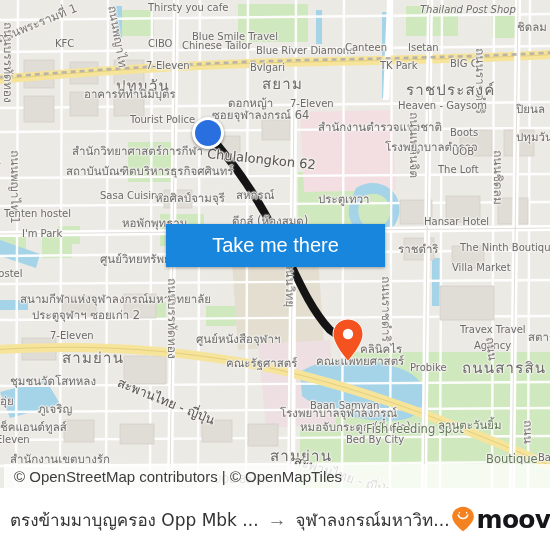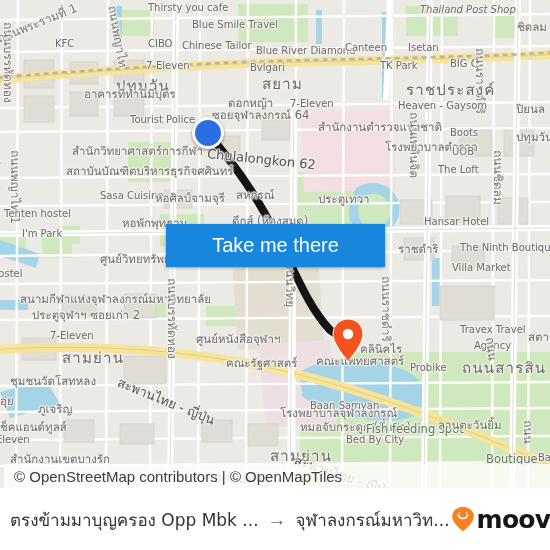--- a/index.html
+++ b/index.html
@@ -226,21 +226,21 @@
 
     <div id="label-layer">
         <div class="lbl road" style="left: -6px; top: 30px; transform: rotate(-22deg); transform-origin: left top;">ถนนพระรามที่ 1</div>
         <div class="lbl road" style="left: 18px; top: 22px; transform: rotate(90deg); transform-origin: left top;">ถนนบรรทัดทอง</div>
         <div class="lbl road" style="left: 4px; top: 82px; transform: rotate(90deg); transform-origin: left top;">ซอยจุฬาลงกรณ์ 5</div>
         <div class="lbl road" style="left: 25px; top: 150px; transform: rotate(90deg); transform-origin: left top;">ถนนพญาไท 1</div>
         <div class="lbl road" style="left: 5px; top: 118px; transform: rotate(90deg); transform-origin: left top;">ซอย</div>
         <div class="lbl poi" style="left: 55px; top: 38px;">KFC</div>
         <div class="lbl road" style="left: 122px; top: 4px; transform: rotate(80deg); transform-origin: left top;">ถนนพญาไท</div>
         <div class="lbl poi" style="left: 148px; top: 2px;">Thirsty you cafe</div>
-        <div class="lbl poi" style="left: 150px; top: 19px; padding-left: 42px;">Blue Smile Travel</div>
+        <div class="lbl poi" style="left: 150px; top: 31px; padding-left: 42px;">Blue Smile Travel</div>
         <div class="lbl poi" style="left: 148px; top: 38px;">CIBO</div>
         <div class="lbl poi" style="left: 182px; top: 40px;">Chinese Tailor</div>
         <div class="lbl poi" style="left: 256px; top: 45px;">Blue River Diamond</div>
         <div class="lbl poi" style="left: 345px; top: 42px;">Canteen</div>
         <div class="lbl poi" style="left: 408px; top: 42px;">Isetan</div>
         <div class="lbl poi" style="left: 420px; top: 4px; font-style: italic;">Thailand Post Shop</div>
         <div class="lbl th" style="left: 517px; top: 18px;">ชิดลม</div>
         <div class="lbl poi" style="left: 250px; top: 62px;">Bvlgari</div>
         <div class="lbl poi" style="left: 380px; top: 60px;">TK Park</div>
         <div class="lbl poi" style="left: 450px; top: 58px;">BIG C</div>

